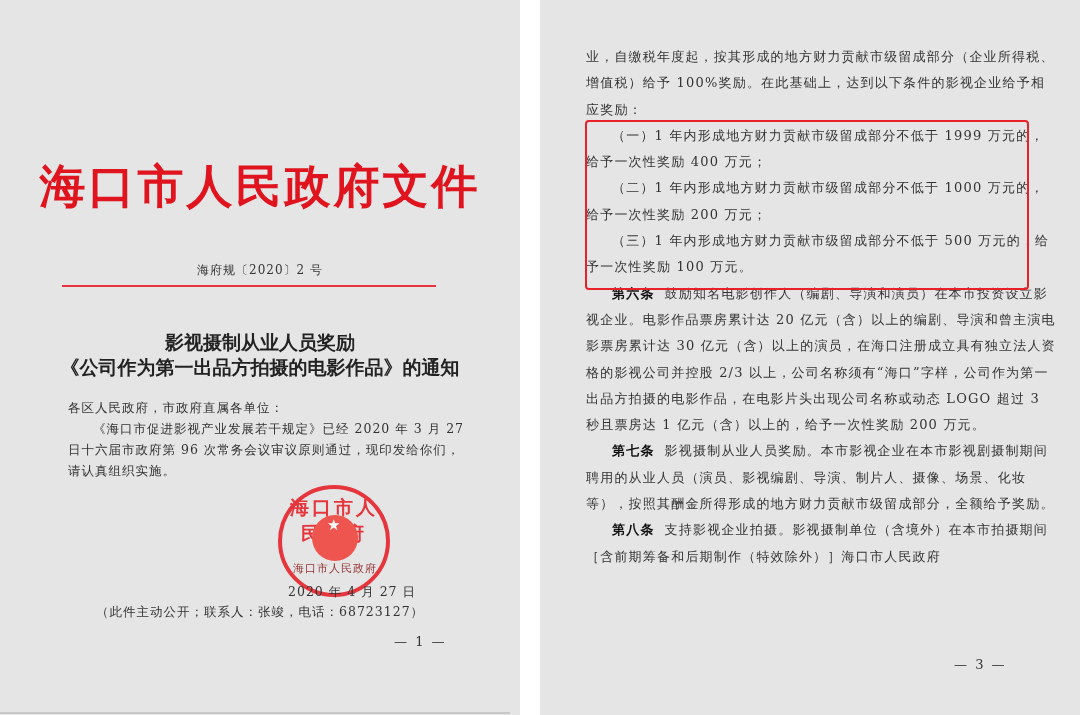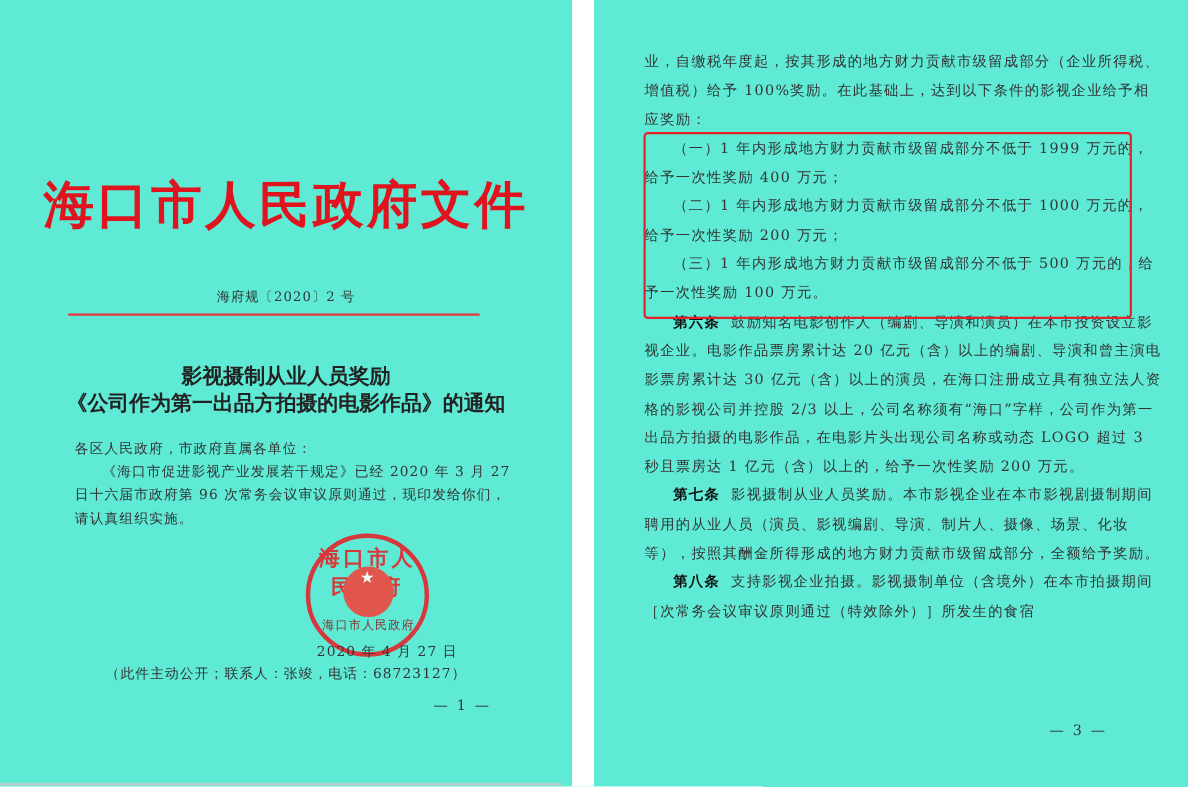--- a/index.html
+++ b/index.html
@@ -1,19 +1,19 @@
 <!DOCTYPE html>
 <html><head>
   <meta charset="utf-8">
   <style>
     * { margin: 0; padding: 0; box-sizing: border-box; }
     html, body { width: 1080px; height: 715px; background: #ffffff; overflow: hidden; }
     body { position: relative; font-family: "DejaVu Serif", "Liberation Serif", serif; color: #222; }
 
-    .page { position: absolute; top: 0; height: 715px; background: #5eead4; }
+    .page { position: absolute; top: 0; height: 715px; background: #e5e5e5; }
     .page-left { left: 0; width: 520px; }
     .page-right { left: 540px; width: 540px; }
 
     .bottom-rule { position: absolute; left: 0; width: 510px; top: 712px; height: 2px; background: #c9c9c9; }
 
     .doc-title {
       position: absolute; left: 0; width: 520px; top: 156px;
       text-align: center; color: #e0141e; font-size: 46px; font-weight: bold;
       letter-spacing: 3px; font-family: "DejaVu Serif", "Liberation Serif", serif;
     }
@@ -108,18 +108,18 @@
 <div class="page page-right">
   <div class="right-body">
     <p>业，自缴税年度起，按其形成的地方财力贡献市级留成部分（企业所得税、增值税）给予 100%奖励。在此基础上，达到以下条件的影视企业给予相应奖励：</p>
 
     <p class="indent"><span>（一）</span><span>1 年内形成地方财力贡献市级留成部分不低于 1999 万元的，给予一次性奖励 400 万元；</span></p>
     <p class="indent"><span>（二）</span><span>1 年内形成地方财力贡献市级留成部分不低于 1000 万元的，给予一次性奖励 200 万元；</span></p>
     <p class="indent"><span>（三）</span><span>1 年内形成地方财力贡献市级留成部分不低于 500 万元的，给予一次性奖励 100 万元。</span></p>
 
     <p class="indent"><span class="art">第六条</span><span>鼓励知名电影创作人（编剧、导演和演员）在本市投资设立影视企业。电影作品票房累计达 20 亿元（含）以上的编剧、导演和曾主演电影票房累计达 30 亿元（含）以上的演员，在海口注册成立具有独立法人资格的影视公司并控股 2/3 以上，公司名称须有“海口”字样，公司作为第一出品方拍摄的电影作品，在电影片头出现公司名称或动态 LOGO 超过 3 秒且票房达 1 亿元（含）以上的，给予一次性奖励 200 万元。</span></p>
     <p class="indent"><span class="art">第七条</span><span>影视摄制从业人员奖励。本市影视企业在本市影视剧摄制期间聘用的从业人员（演员、影视编剧、导演、制片人、摄像、场景、化妆等），按照其酬金所得形成的地方财力贡献市级留成部分，全额给予奖励。</span></p>
-    <p class="indent"><span class="art">第八条</span><span>支持影视企业拍摄。影视摄制单位（含境外）在本市拍摄期间［次常务会议审议原则通过（特效除外）］所发生的食宿</span></p>
+    <p class="indent"><span class="art">第八条</span><span>支持影视企业拍摄。影视摄制单位（含境外）在本市拍摄期间［含前期筹备和后期制作（特效除外）］海口市人民政府</span></p>
   </div>
 </div>
 
 <div class="highlight-box"></div>
 <div class="page-num-right">— 3 —</div>
 
 </body></html>

